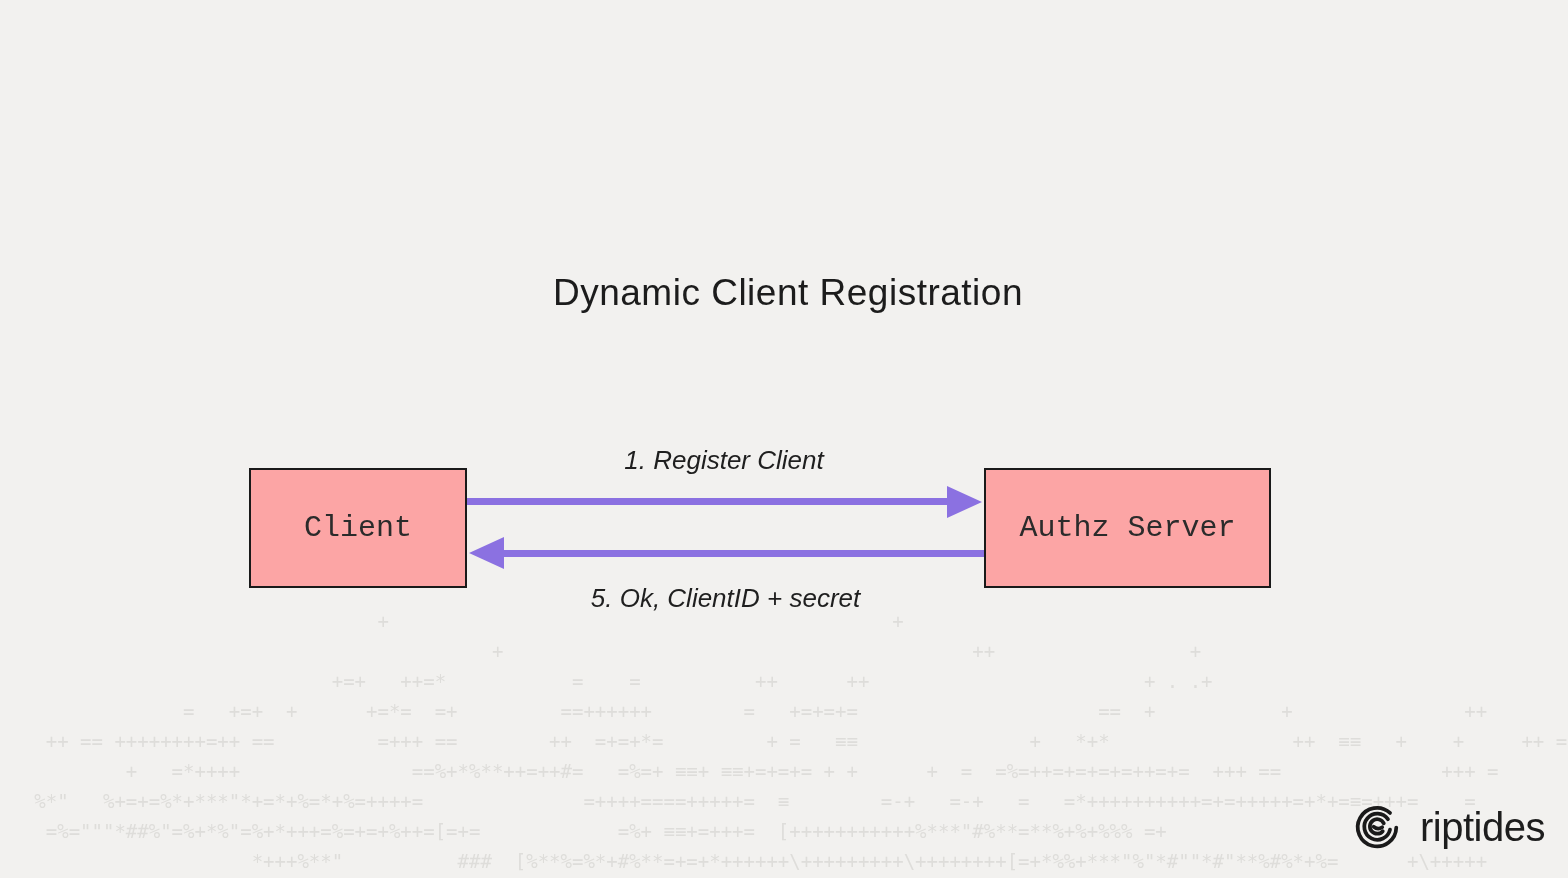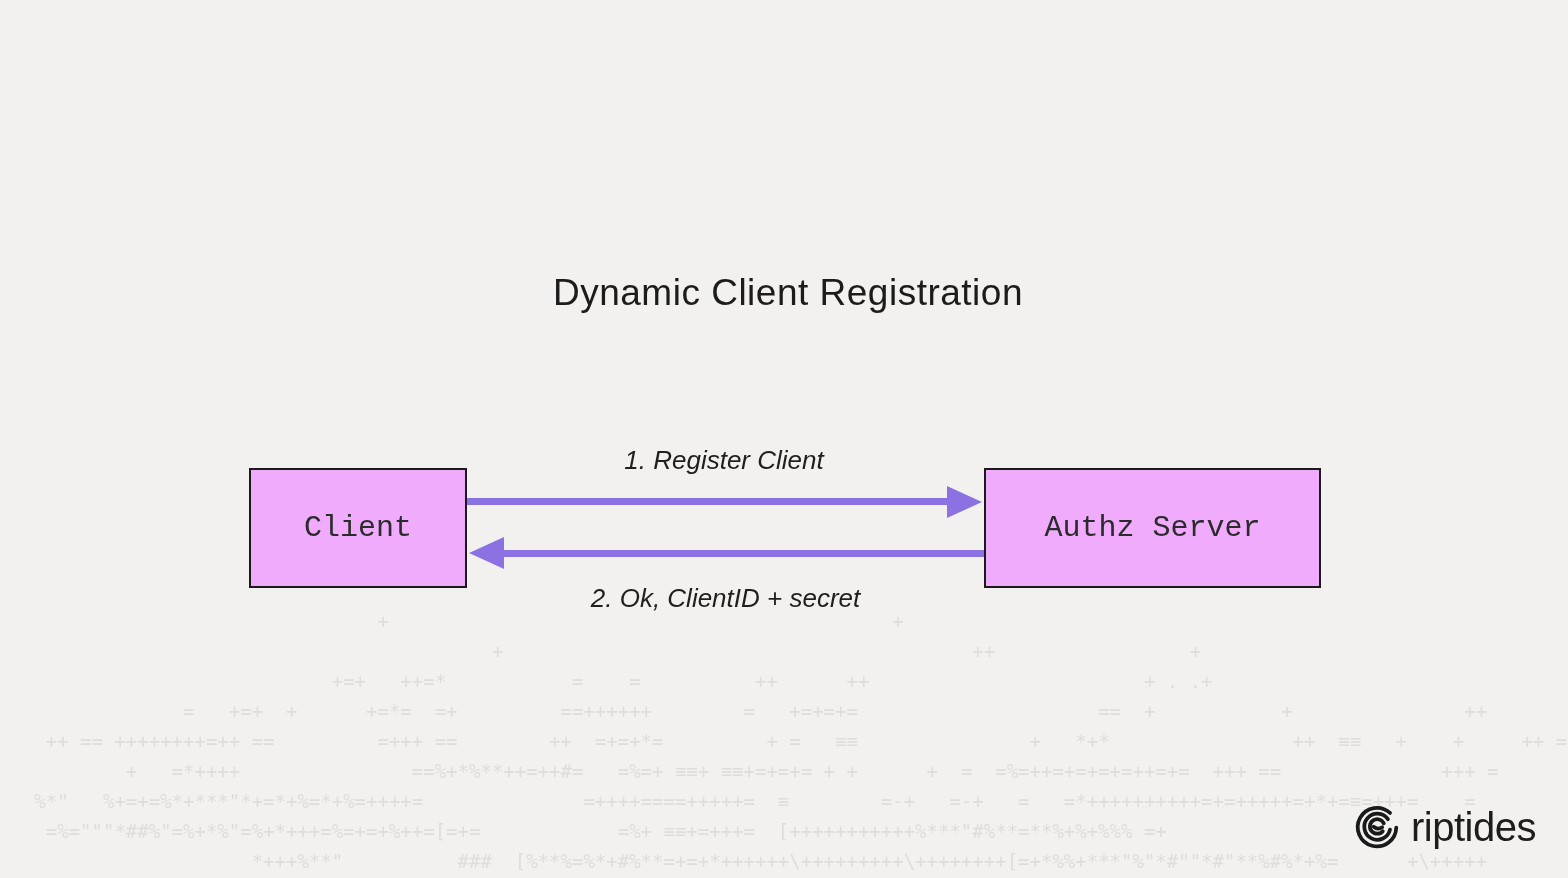--- a/index.html
+++ b/index.html
@@ -21,28 +21,28 @@
   }
   .title{
     position:absolute;left:0;top:268px;width:1568px;margin:4px;
     text-align:center;
     font-size:37px;font-weight:500;letter-spacing:0.5px;
     color:#1C1C1C;
   }
   .node{
     position:absolute;
     box-sizing:border-box;
-    background:#f0abfc;
+    background:#fca5a5;
     border:2.5px solid #1A1A1A;
     display:flex;align-items:center;justify-content:center;
     font-family:"Liberation Mono","DejaVu Sans Mono",monospace;
     font-size:30px;color:#2B2B2B;
   }
   .node.client{left:249px;top:468px;width:218px;height:120px;}
-  .node.authz{left:984px;top:468px;width:337px;height:120px;}
+  .node.authz{left:984px;top:468px;width:287px;height:120px;}
   .edge-label{
     position:absolute;
     font-size:26px;font-weight:500;color:#1F1F1F;
     text-align:center;
     font-style:italic;
   }
   .edge-label.l1{left:467px;top:445px;width:514px;}
   .edge-label.l2{left:467px;top:583px;width:517px;}
   .shaft{position:absolute;height:7px;background:#8B71E1;}
   .shaft.s1{left:467px;top:498px;width:482px;}
@@ -53,21 +53,21 @@
     border-top:16px solid transparent;border-bottom:16px solid transparent;
     border-left:35px solid #8B71E1;
   }
   .head.h2{
     left:469px;top:537px;
     border-top:16px solid transparent;border-bottom:16px solid transparent;
     border-right:35px solid #8B71E1;
   }
   .logo{
     position:absolute;left:1352px;top:801px;height:52px;
-    display:flex;align-items:center;gap:9px;
+    display:flex;align-items:center;gap:18px;
   }
   .logo svg{display:block;}
   .logo .wordmark{
     font-size:40px;font-weight:500;letter-spacing:-0.5px;color:#1D1D1D;
   }
 </style>
 </head>
 <body>
 
 <div class="stage">
@@ -83,21 +83,21 @@
                       *+++%**"          ###  [%**%=%*+#%**=+=+*++++++\+++++++++\++++++++[=+*%%+***"%"*#""*#"**%#%*+%=      +\+++++</pre>
 
   <h1 class="title">Dynamic Client Registration</h1>
 
   <div class="edge-label l1">1. Register Client</div>
   <div class="shaft s1"></div>
   <div class="head h1"></div>
 
   <div class="shaft s2"></div>
   <div class="head h2"></div>
-  <div class="edge-label l2">2. Ok, ClientID + secret</div>
+  <div class="edge-label l2">5. Ok, ClientID + secret</div>
 
   <div class="node client">
     <span>Client</span>
   </div>
   <div class="node authz">
     <span>Authz Server</span>
   </div>
 
   <div class="logo">
     <svg width="50" height="50" viewBox="0 0 48 48" fill="none">

